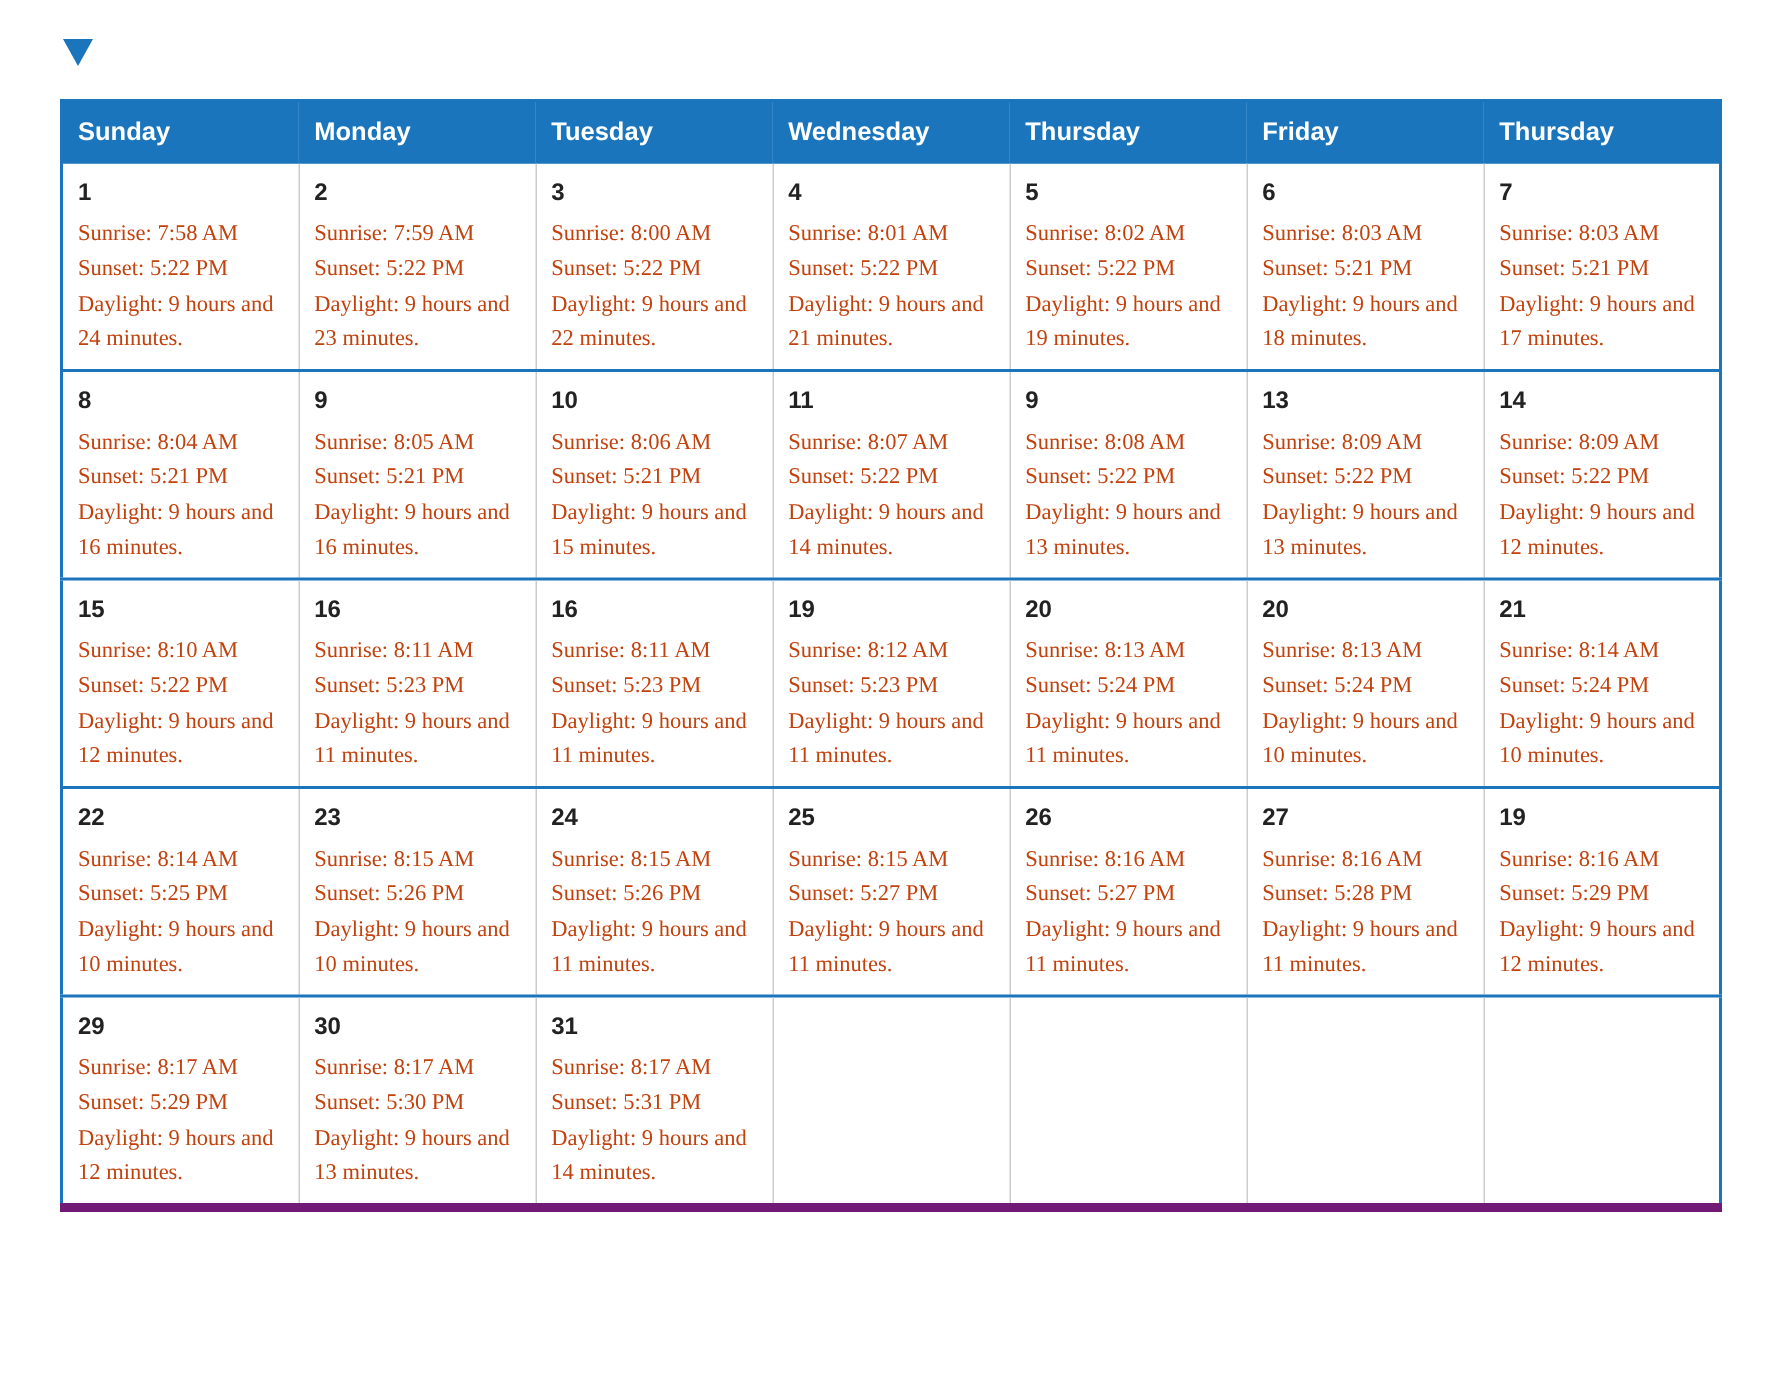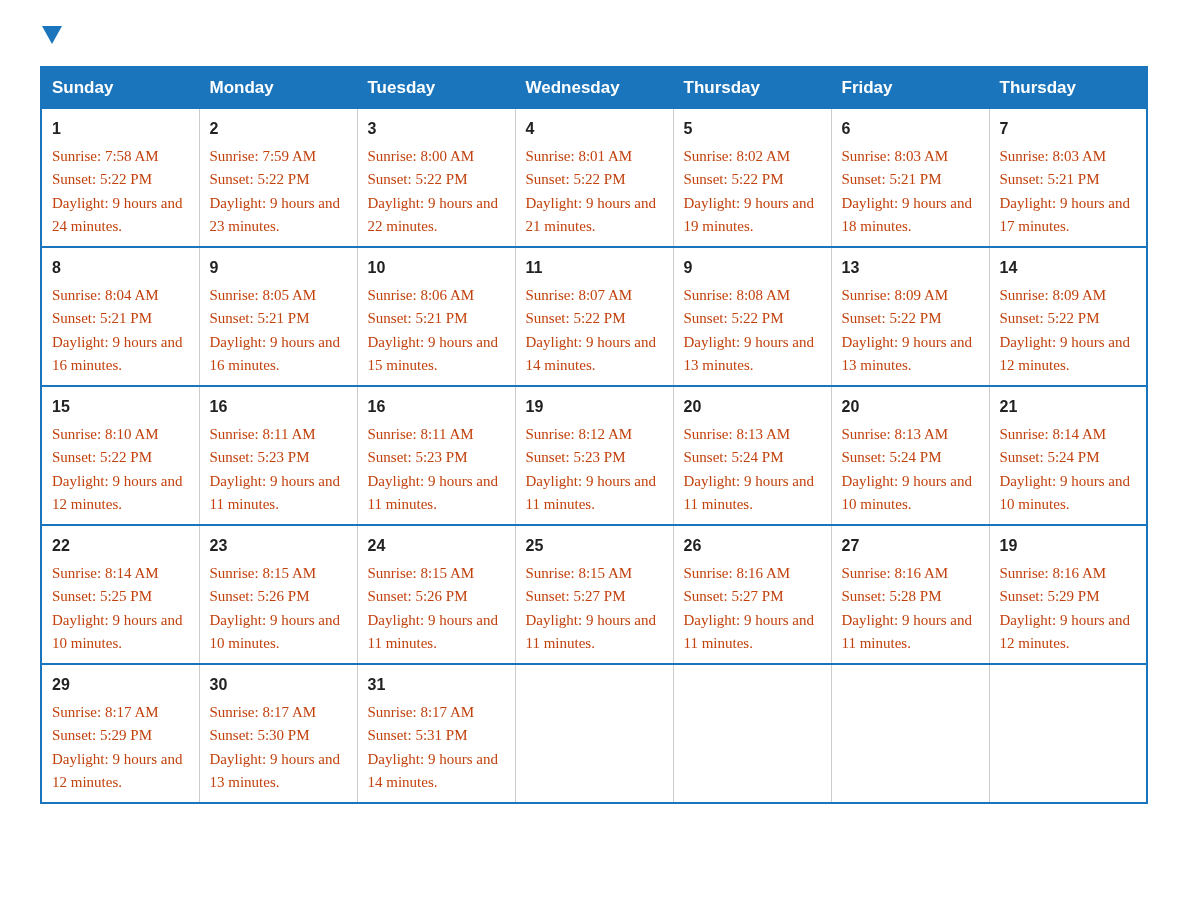--- a/index.html
+++ b/index.html
@@ -70,21 +70,21 @@
       border: 1px solid #ccc;
       border-bottom: 2px solid #1a75bc;
       padding: 8px 10px;
       width: 14.28%;
       min-height: 100px;
       font-size: 13.5px;
       color: #333;
       line-height: 1.5;
     }
     .calendar tbody tr:last-child td {
-      border-bottom: 1px solid #701a75;
+      border-bottom: 6px solid #701a75;
       margin-top: 26px;
     }
     .day-number {
       font-size: 16px;
       font-weight: bold;
       color: #222;
       display: block;
       margin-bottom: 4px;
     }
     .day-info {

